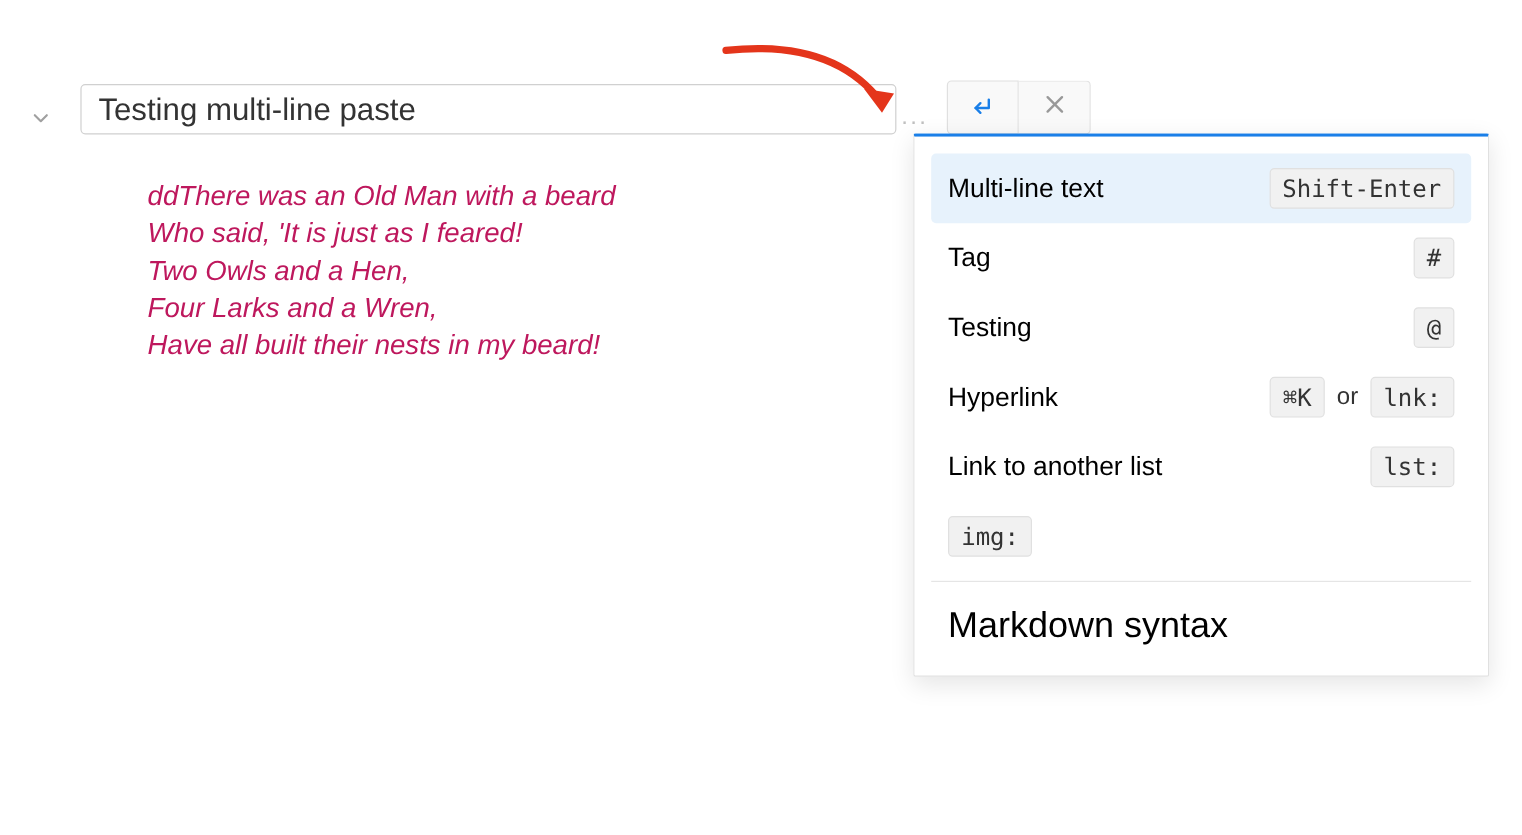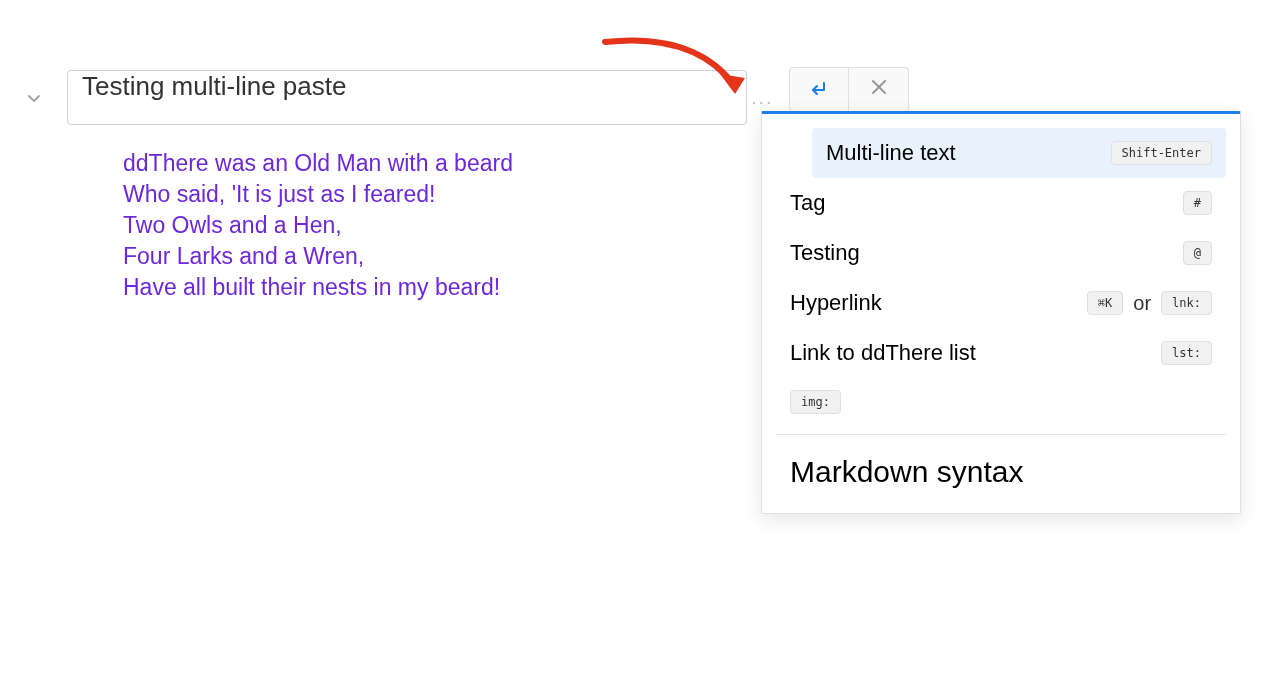--- a/index.html
+++ b/index.html
@@ -24,25 +24,25 @@
       display: flex;
       align-items: center;
       justify-content: center;
       cursor: pointer;
     }
     .title-input-wrap {
       position: absolute;
       left: 67px;
       top: 70px;
       width: 680px;
-      height: 55px;
+      height: 42px;
       border: 1px solid #d0d0d0;
       border-radius: 4px;
       display: flex;
-      align-items: flex-start;
+      align-items: center;
       padding: 0 14px;
     }
     .title-input {
       width: 100%;
       border: none;
       outline: none;
       font-size: 26px;
       color: #333;
     }
     .ellipsis {
@@ -53,22 +53,23 @@
       font-size: 20px;
       letter-spacing: 2px;
       cursor: pointer;
     }
     .content-text {
       position: absolute;
       left: 123px;
       top: 148px;
       font-size: 23px;
       line-height: 31px;
-      color: #6d28d9;
+      color: #be185d;
       white-space: pre-line;
+      font-style: italic;
     }
     
     .arrow-svg {
       position: absolute;
       left: 585px;
       top: 34px;
       width: 170px;
       height: 70px;
       pointer-events: none;
     }
@@ -120,34 +121,33 @@
     .menu-item {
       display: flex;
       align-items: center;
       justify-content: space-between;
       padding: 12px 14px;
       cursor: pointer;
       border-radius: 4px;
     }
     .menu-item.selected {
       background: #e7f2fc;
-      margin-left: 36px;
     }
     .menu-label {
       font-size: 22px;
       color: #000;
     }
     .menu-shortcut-group {
       display: flex;
       align-items: center;
       gap: 10px;
     }
     .kbd {
       font-family: ui-monospace, SFMono-Regular, Menlo, Monaco, Consolas, monospace;
-      font-size: 12px;
+      font-size: 20px;
       background: #f1f1f1;
       border: 1px solid #e0e0e0;
       border-radius: 4px;
       padding: 4px 10px;
       color: #333;
     }
     .or-text {
       font-size: 20px;
       color: #333;
     }
@@ -236,21 +236,21 @@
     <div class="menu-item">
       <span class="menu-label">Hyperlink</span>
       <span class="menu-shortcut-group">
         <span class="kbd">⌘K</span>
         <span class="or-text">or</span>
         <span class="kbd">lnk:</span>
       </span>
     </div>
 
     <div class="menu-item">
-      <span class="menu-label">Link to ddThere list</span>
+      <span class="menu-label">Link to another list</span>
       <span class="menu-shortcut-group">
         <span class="kbd">lst:</span>
       </span>
     </div>
 
     <div class="menu-item">
       <span class="menu-shortcut-group">
         <span class="kbd">img:</span>
       </span>
     </div>

